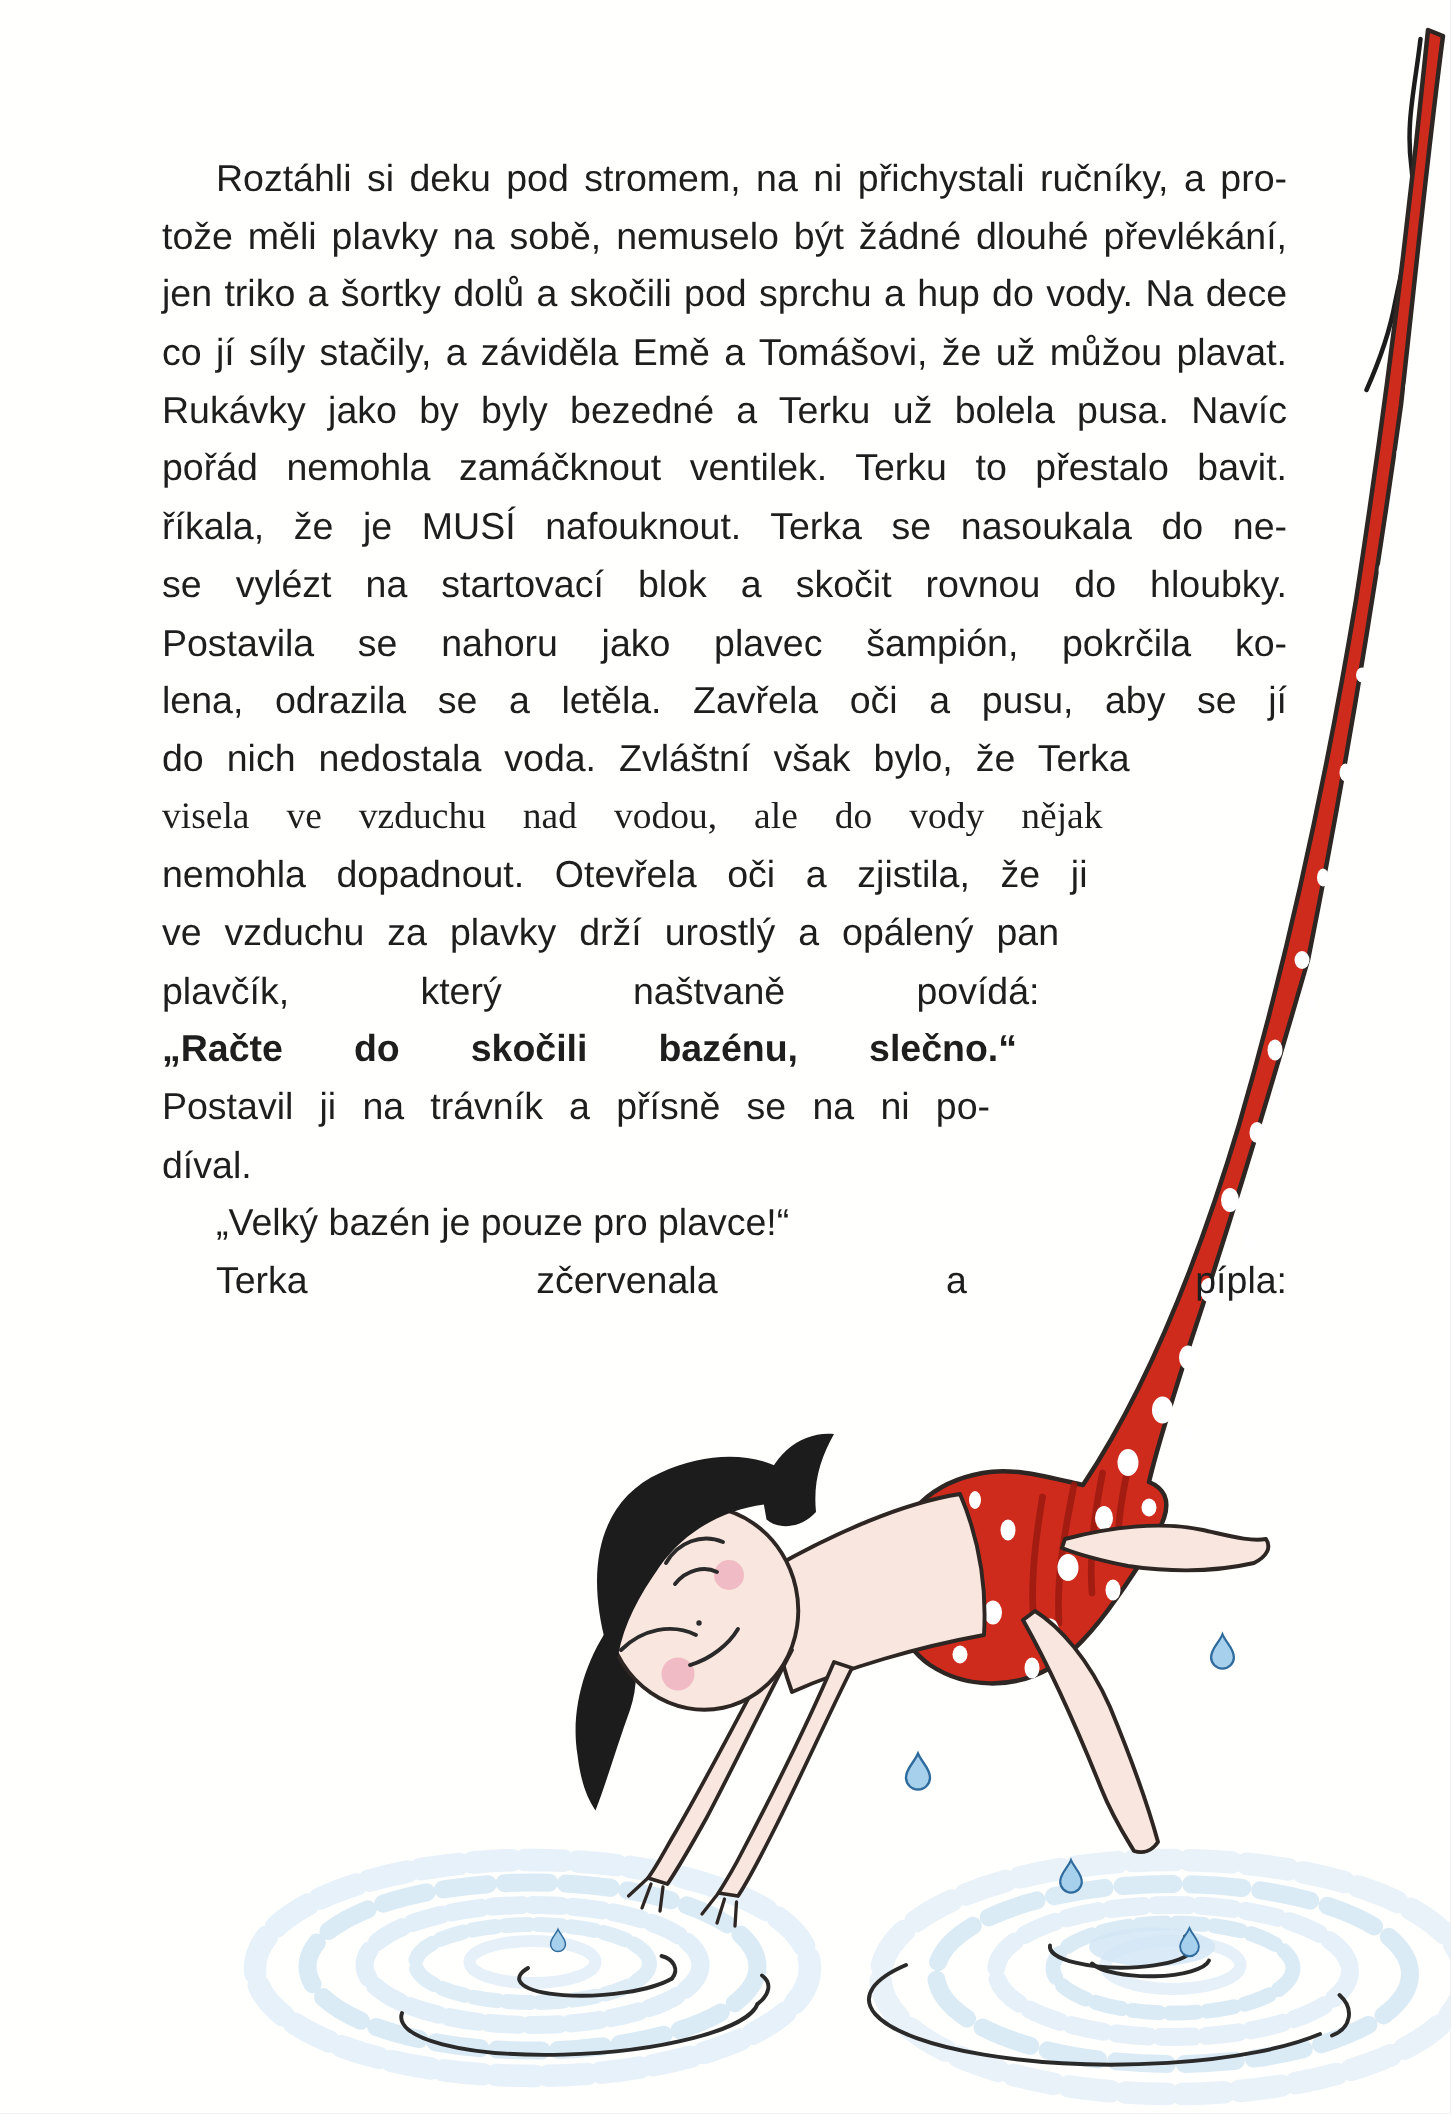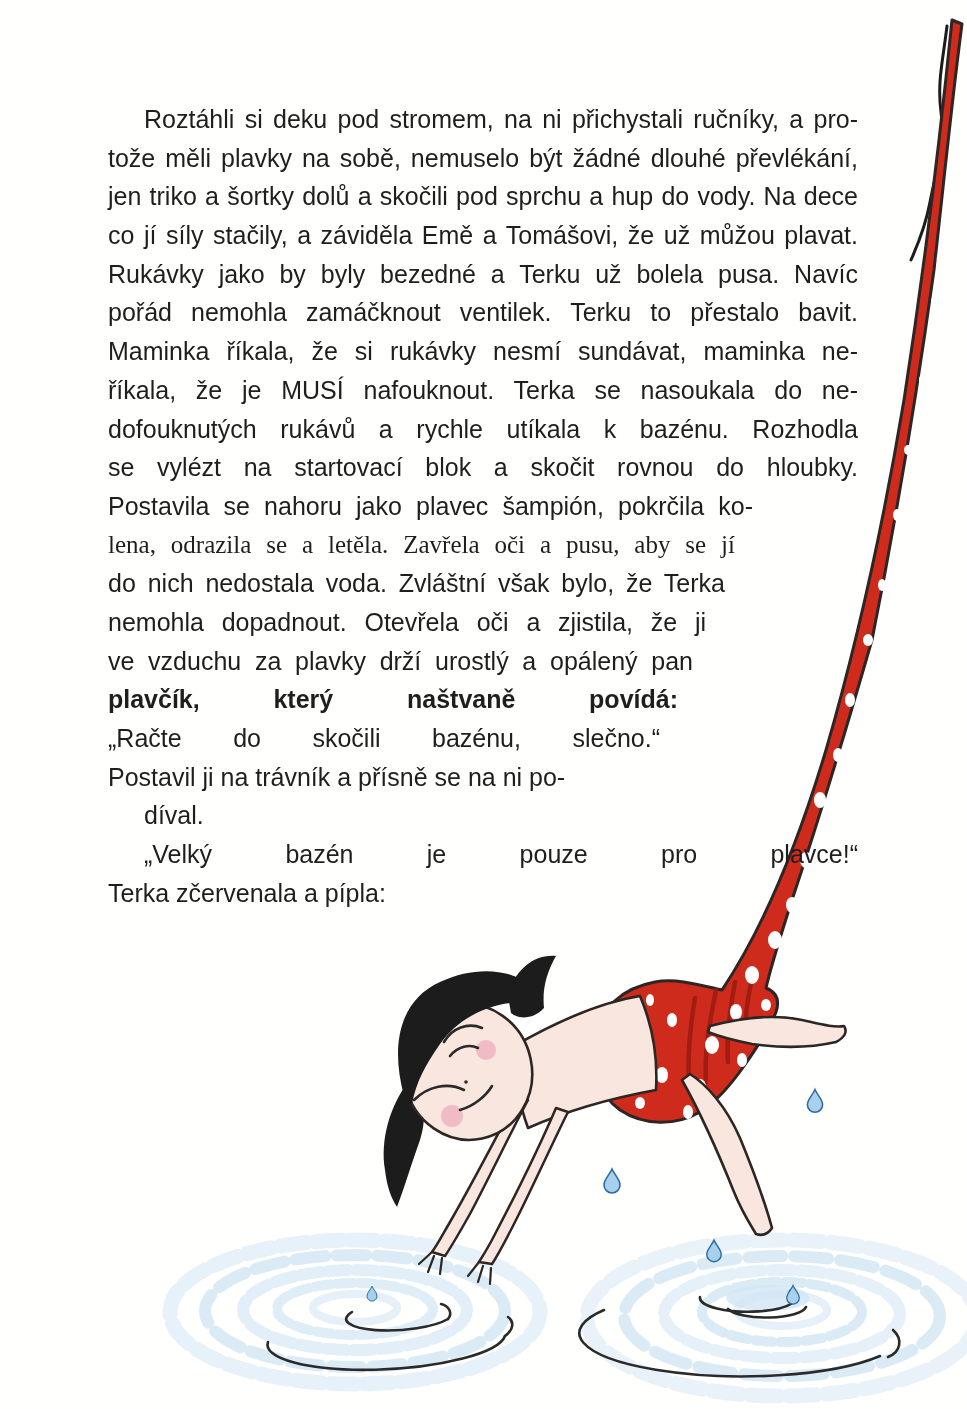--- a/index.html
+++ b/index.html
@@ -204,27 +204,26 @@
     </g>
   </svg>
 
   <div class="story">
     <p>Roztáhli si deku pod stromem, na ni přichystali ručníky, a pro-</p>
     <p>tože měli plavky na sobě, nemuselo být žádné dlouhé převlékání,</p>
     <p>jen triko a šortky dolů a skočili pod sprchu a hup do vody. Na dece</p>
     <p>co jí síly stačily, a záviděla Emě a Tomášovi, že už můžou plavat.</p>
     <p>Rukávky jako by byly bezedné a Terku už bolela pusa. Navíc</p>
     <p>pořád nemohla zamáčknout ventilek. Terku to přestalo bavit.</p>
-    <p>Maminka říkala, že si rukávky nesmí sundávat, maminka ne-</p>
     <p>říkala, že je MUSÍ nafouknout. Terka se nasoukala do ne-</p>
-    <p>dofouknutých rukávů a rychle utíkala k bazénu. Rozhodla</p>
     <p>se vylézt na startovací blok a skočit rovnou do hloubky.</p>
     <p>Postavila se nahoru jako plavec šampión, pokrčila ko-</p>
     <p>lena, odrazila se a letěla. Zavřela oči a pusu, aby se jí</p>
     <p>do nich nedostala voda. Zvláštní však bylo, že Terka</p>
+    <p>visela ve vzduchu nad vodou, ale do vody nějak</p>
     <p>nemohla dopadnout. Otevřela oči a zjistila, že ji</p>
     <p>ve vzduchu za plavky drží urostlý a opálený pan</p>
     <p>plavčík, který naštvaně povídá:</p>
     <p>„Račte do skočili bazénu, slečno.“</p>
     <p>Postavil ji na trávník a přísně se na ni po-</p>
     <p>díval.</p>
     <p>„Velký bazén je pouze pro plavce!“</p>
     <p>Terka zčervenala a pípla:</p>
   </div>
 </div>

